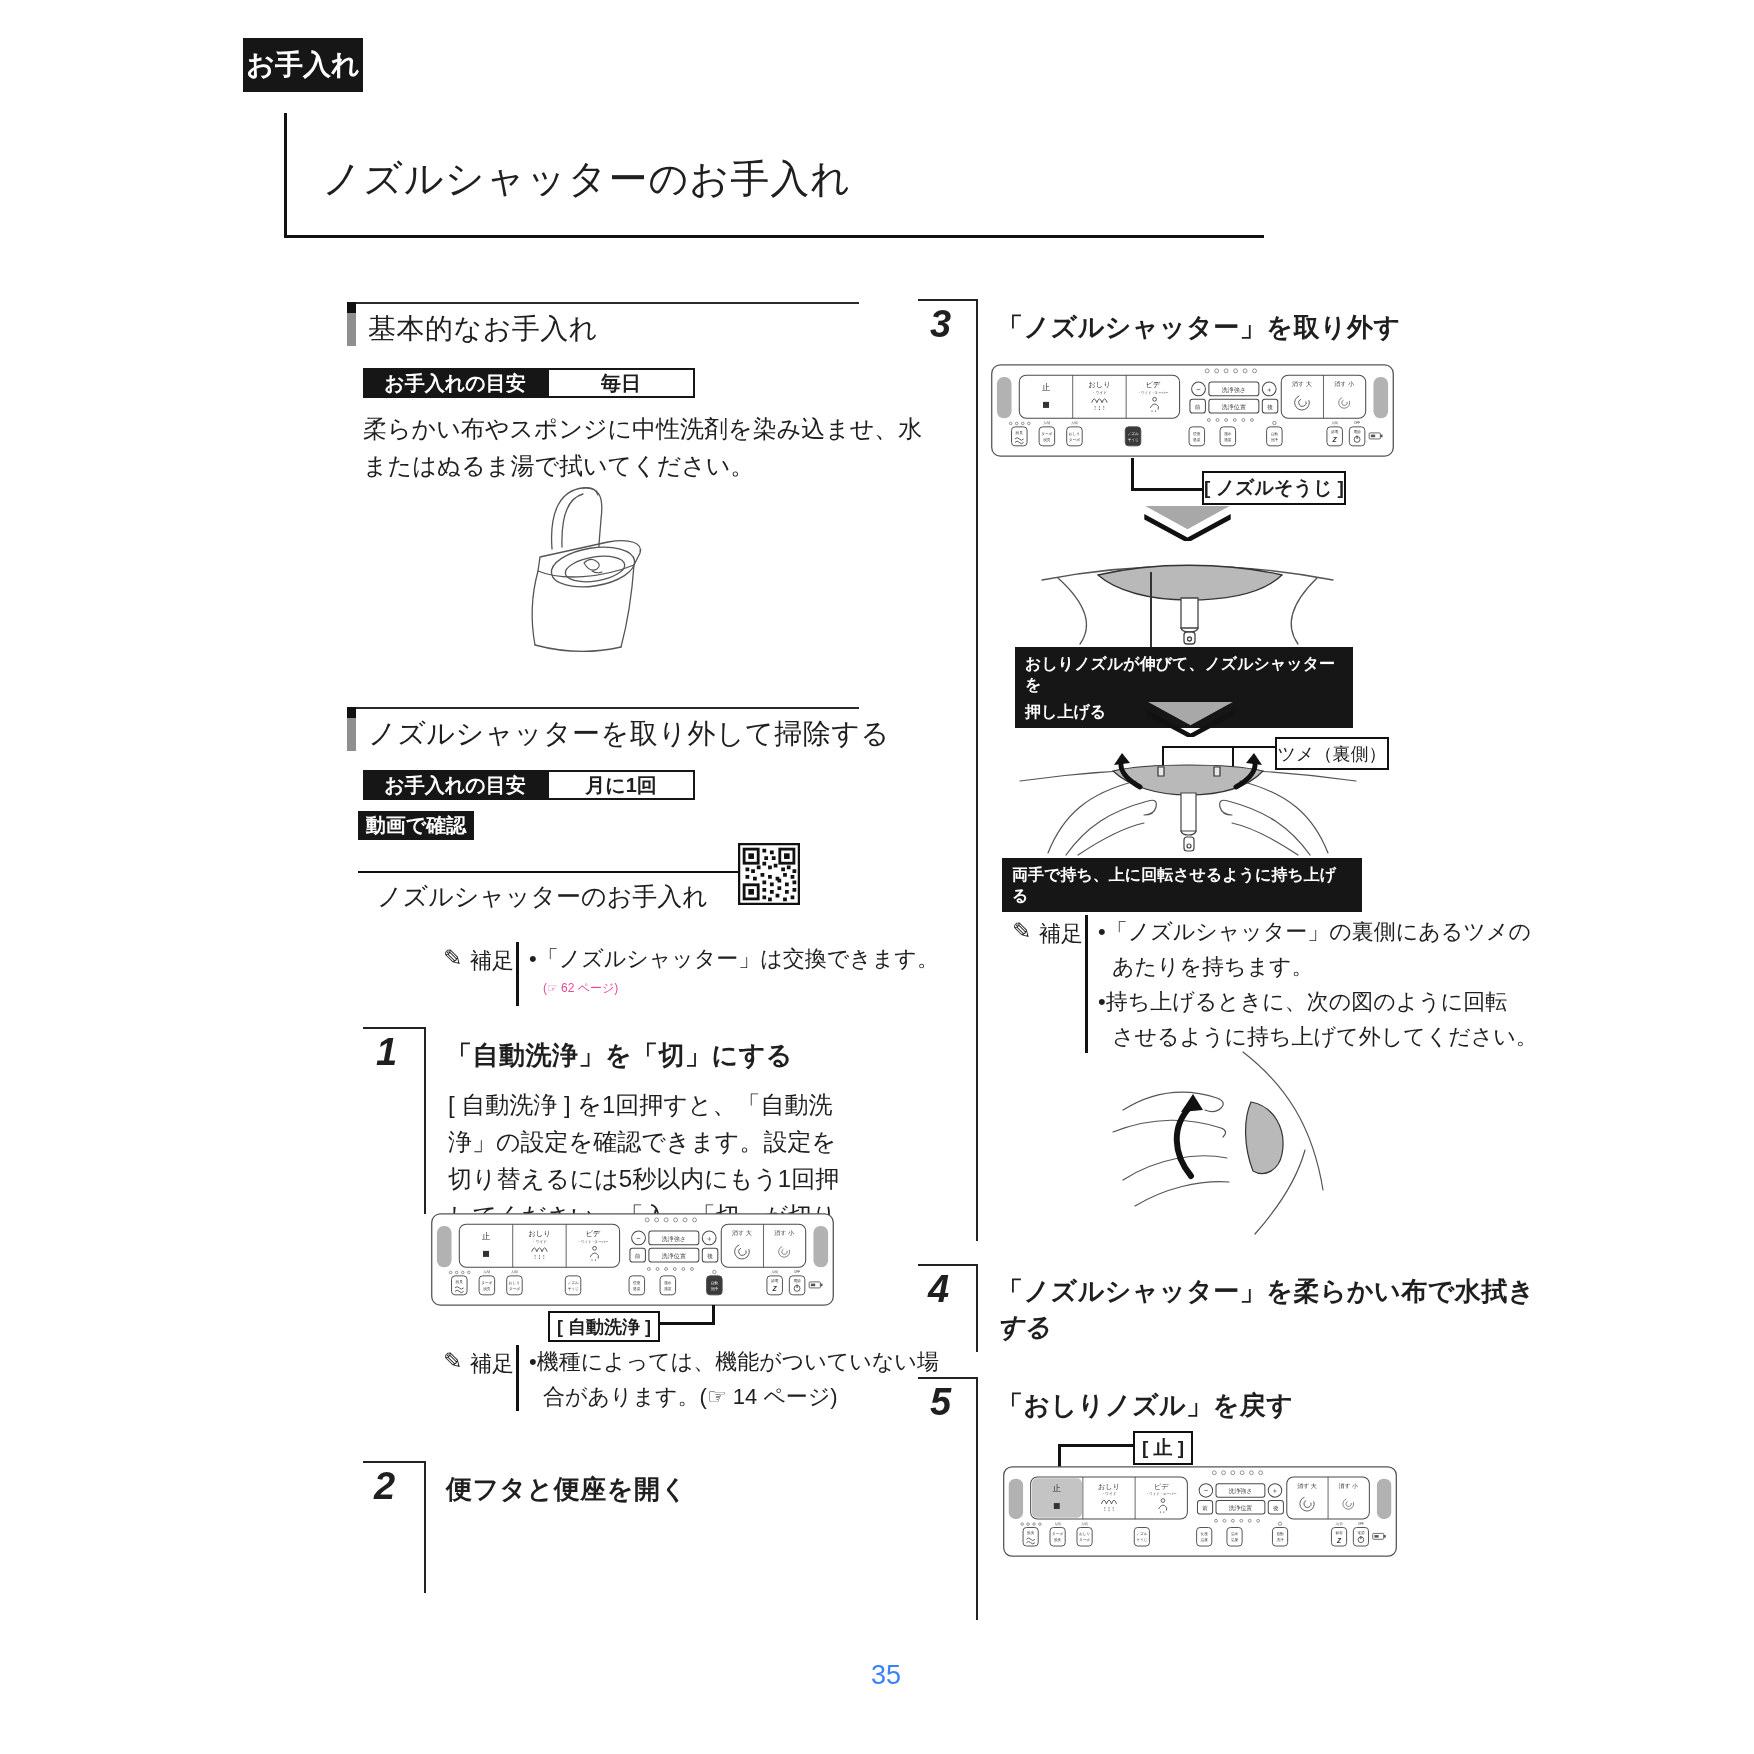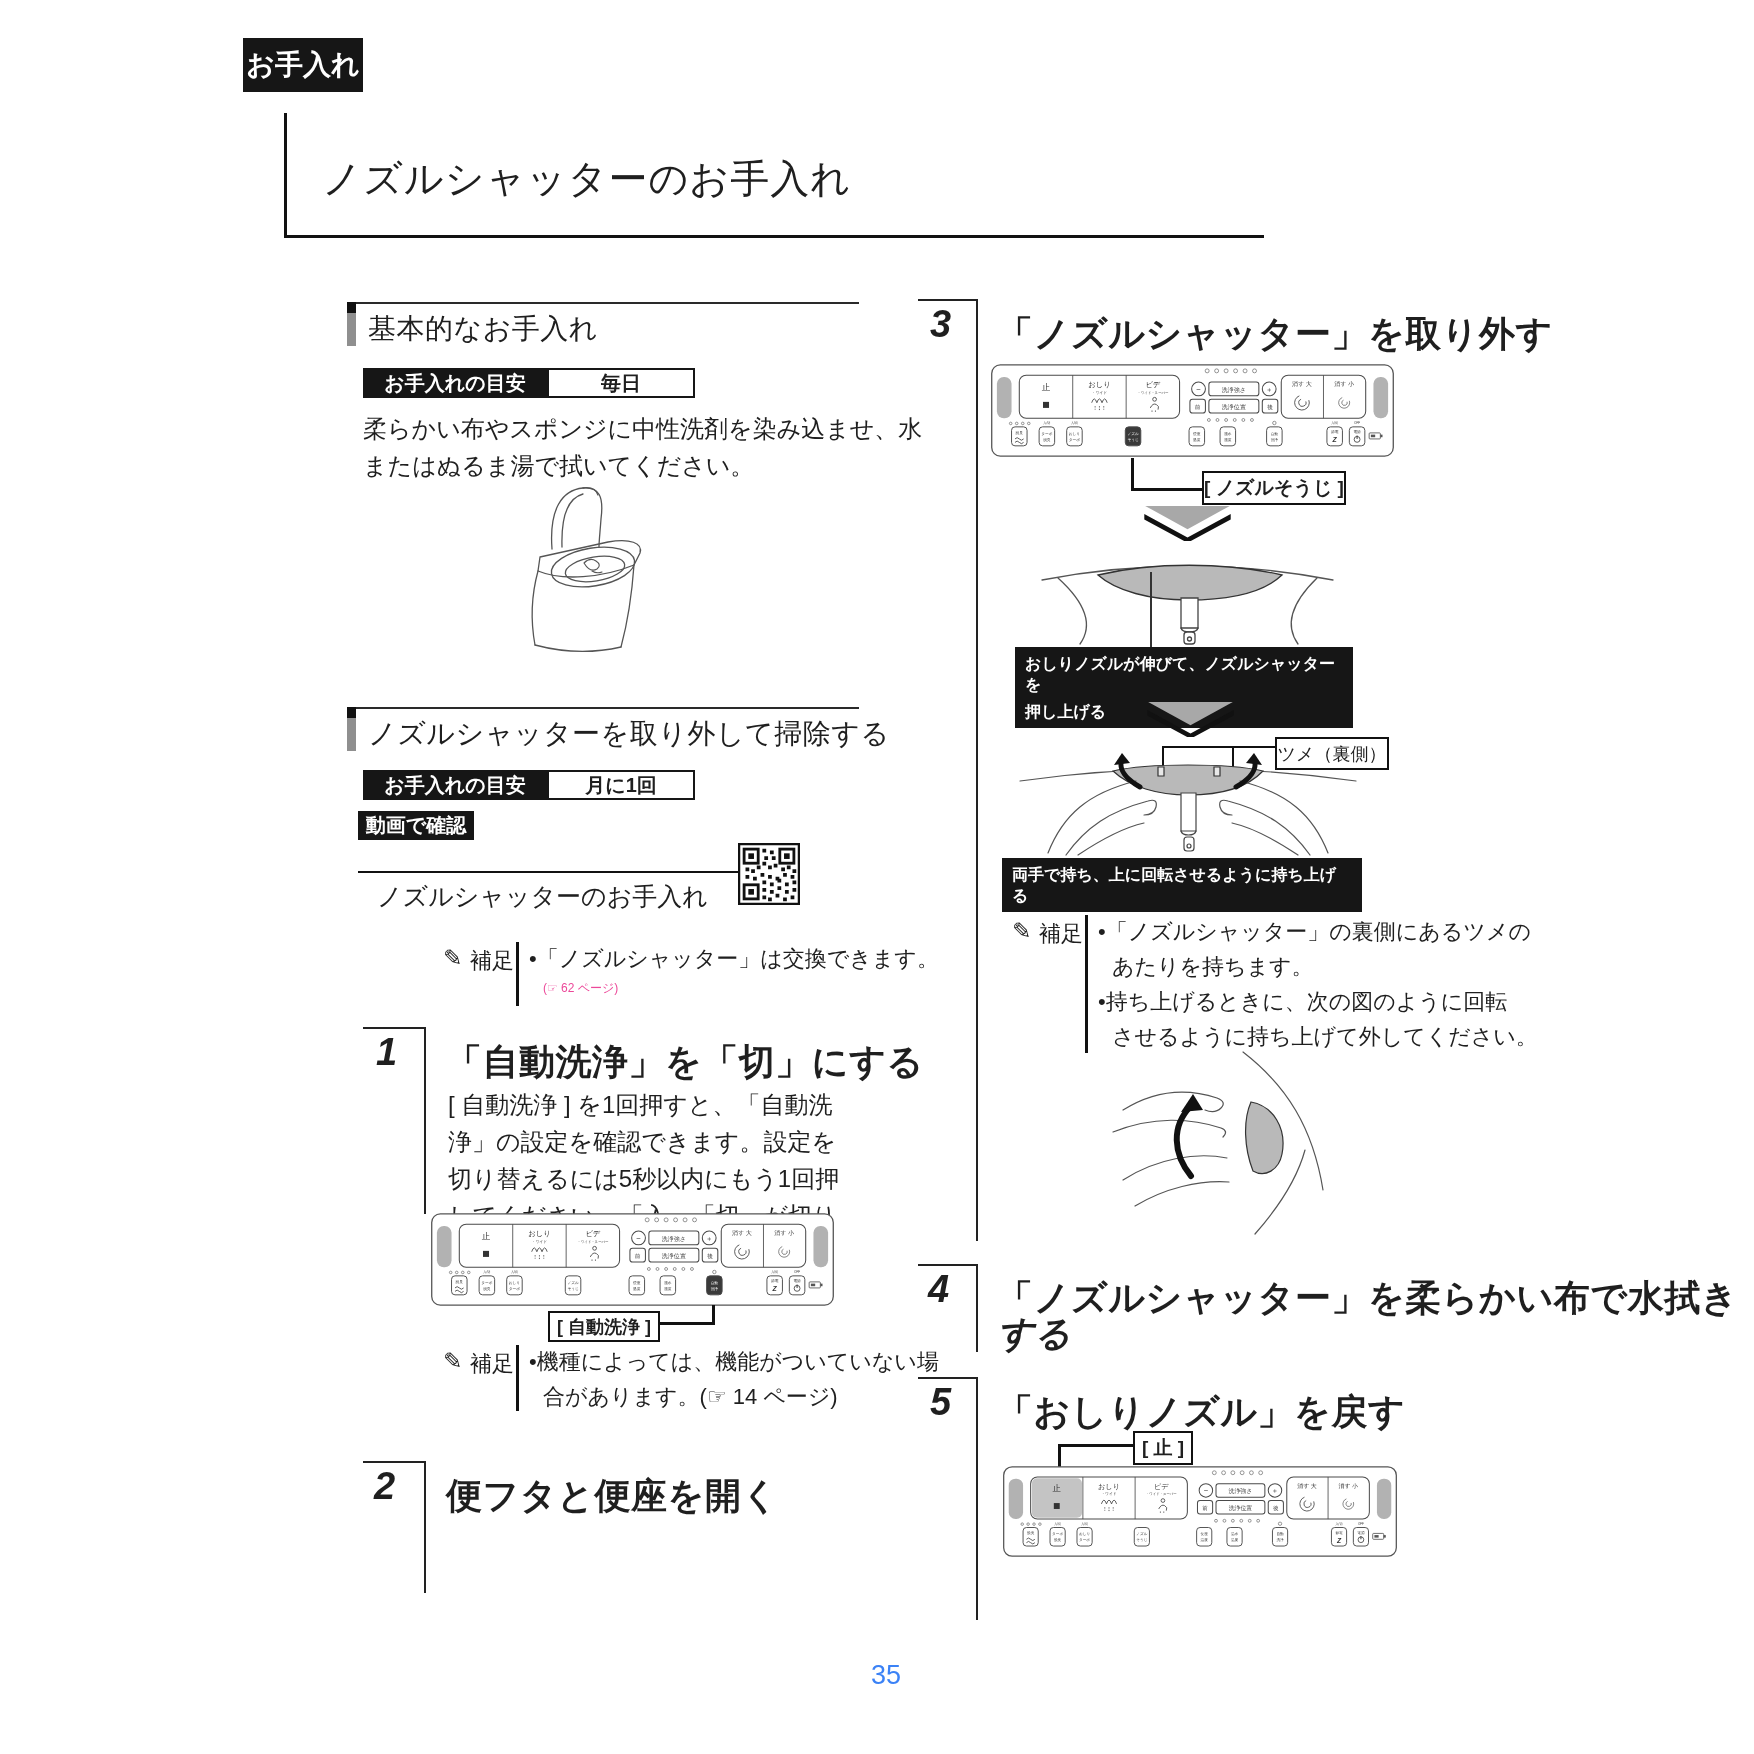--- a/index.html
+++ b/index.html
@@ -9,21 +9,21 @@
   .flexc{display:flex;align-items:center;justify-content:center;}
   .blk{background:#161616;color:#fff;font-weight:700;}
   .whitebox{background:#fff;border:2px solid #161616;box-sizing:border-box;font-weight:700;}
   .sec-topline{height:2px;background:#2a2a2a;}
   .sec-bar{width:9px;height:44px;background:linear-gradient(180deg,#111 0,#111 11px,#8f8f8f 11px,#8f8f8f 100%);}
   .sec-head{font-size:28px;letter-spacing:.5px;}
   .body-text{font-size:24px;line-height:37px;}
   .stepline{height:2px;background:#222;}
   .stepvline{width:2px;background:#222;}
   .stepnum{font-size:38px;font-weight:700;font-style:italic;}
-  .stephead{font-size:36px;font-weight:700;letter-spacing:.5px;}
+  .stephead{font-size:26px;font-weight:700;letter-spacing:.5px;}
   .callout{border:2.5px solid #111;background:#fff;font-weight:700;display:flex;align-items:center;justify-content:center;}
   .conn{background:#111;}
   .pencil{font-size:23px;}
   .note-label{font-size:22px;}
   .note-bar{width:3px;background:#111;}
   .note-line{font-size:22px;white-space:nowrap;}
   .note-sub{font-size:12px;color:#ec4899;}
   .infobar{background:#161616;color:#fff;font-weight:700;font-size:16px;padding:3px 10px;line-height:21px;}
   .infobar div{padding:3px 0;}
   .pagenum{font-size:27px;color:#3b82f6;}

